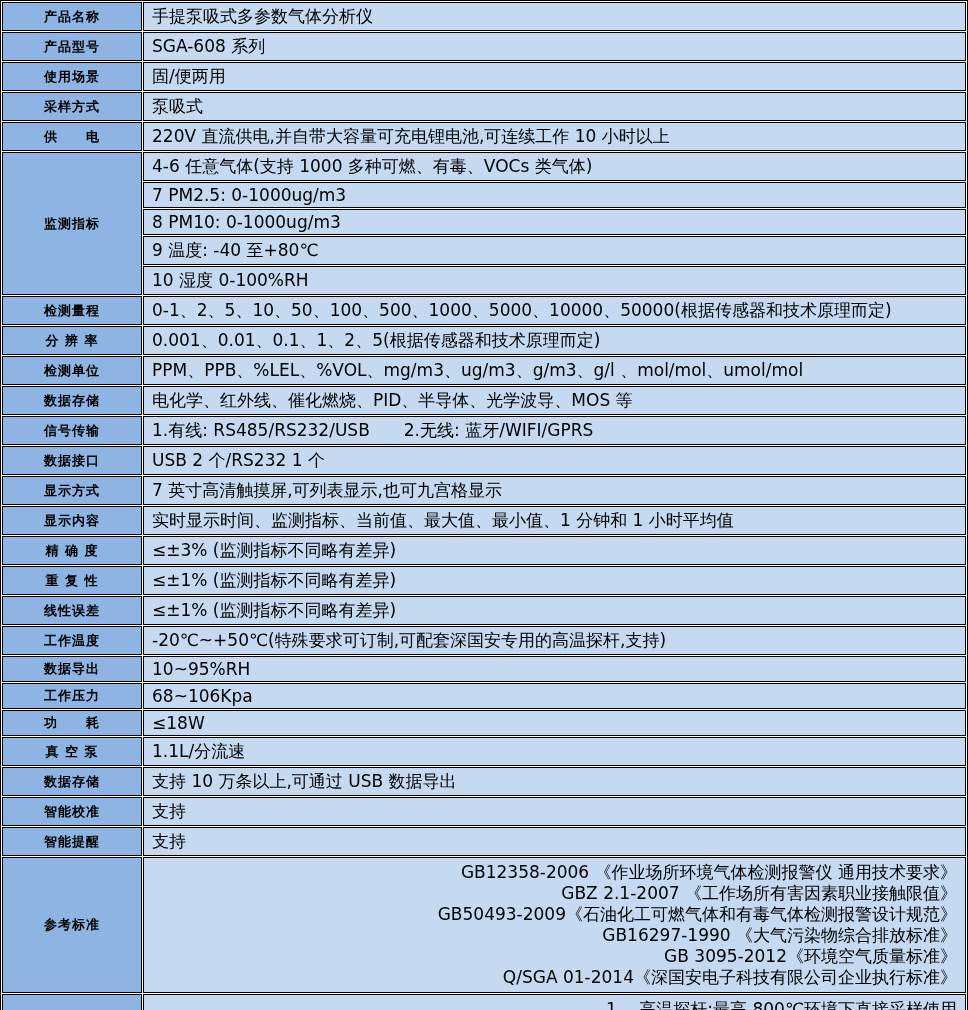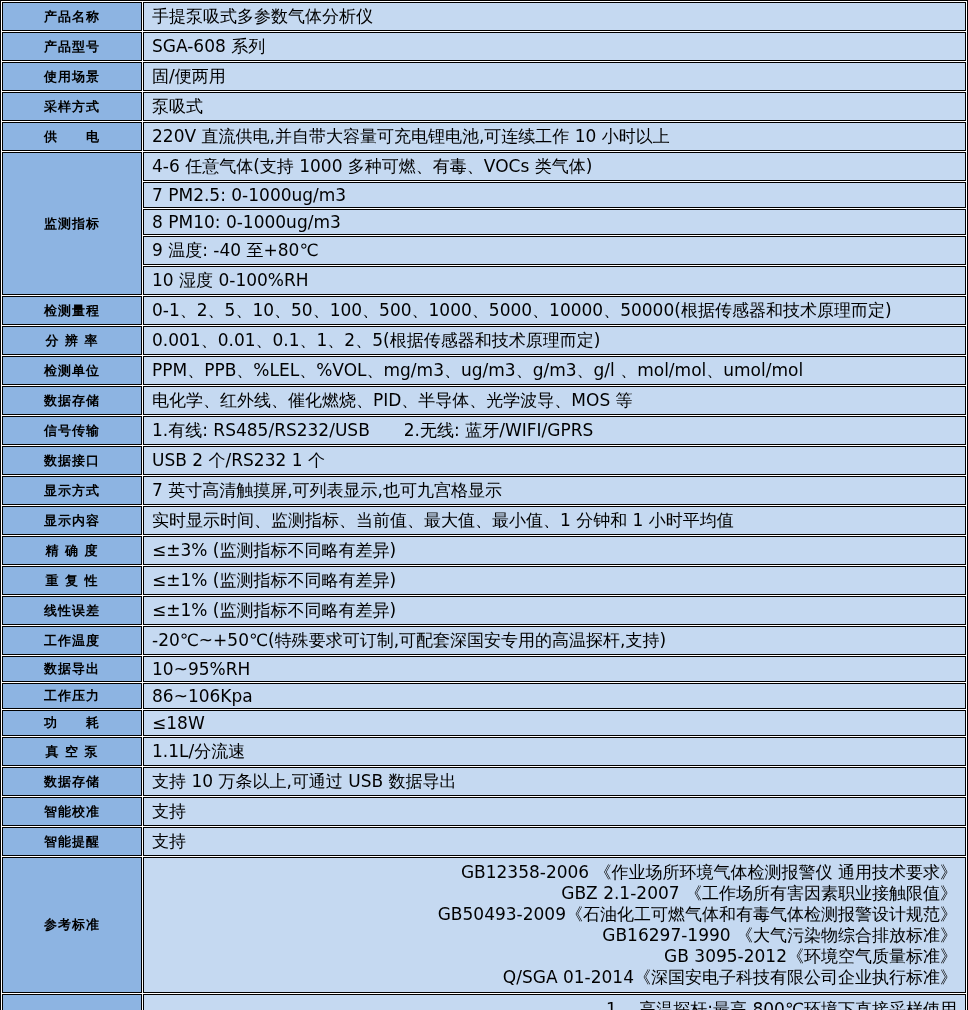--- a/index.html
+++ b/index.html
@@ -136,21 +136,21 @@
       <tr>
         <td class="label" rowspan="1">工作温度</td>
         <td class="value">-20℃~+50℃(特殊要求可订制,可配套深国安专用的高温探杆,支持)</td>
       </tr>
       <tr>
         <td class="label" rowspan="1">数据导出</td>
         <td class="value">10~95%RH</td>
       </tr>
       <tr>
         <td class="label" rowspan="1">工作压力</td>
-        <td class="value">86~106Kpa</td>
+        <td class="value">68~106Kpa</td>
       </tr>
       <tr>
         <td class="label" rowspan="1">功　　耗</td>
         <td class="value">≤18W</td>
       </tr>
       <tr>
         <td class="label" rowspan="1">真 空 泵</td>
         <td class="value">1.1L/分流速</td>
       </tr>
       <tr>

